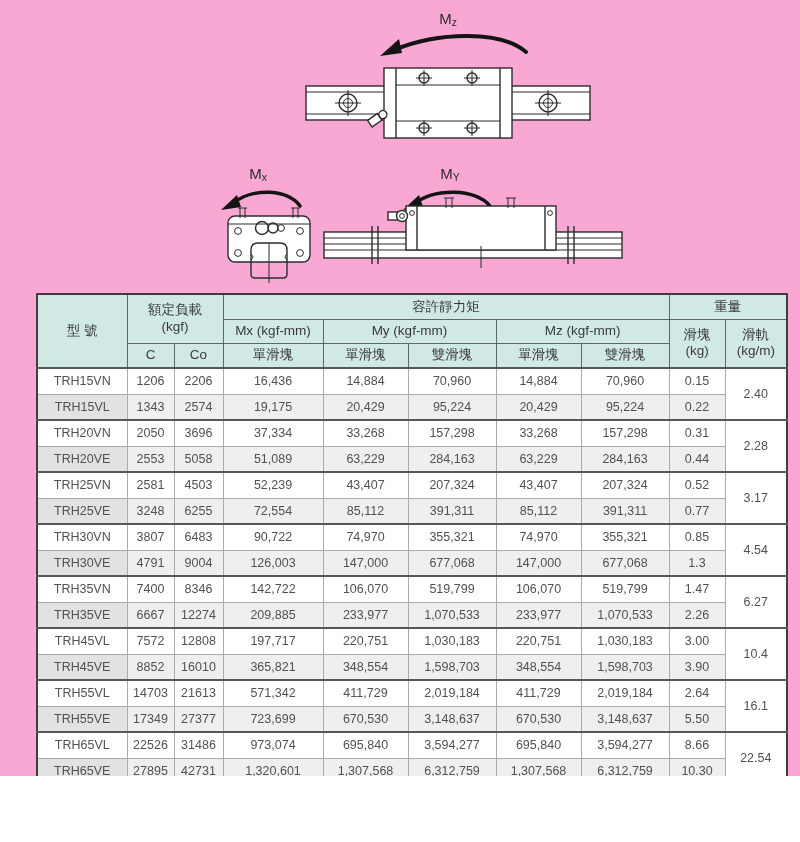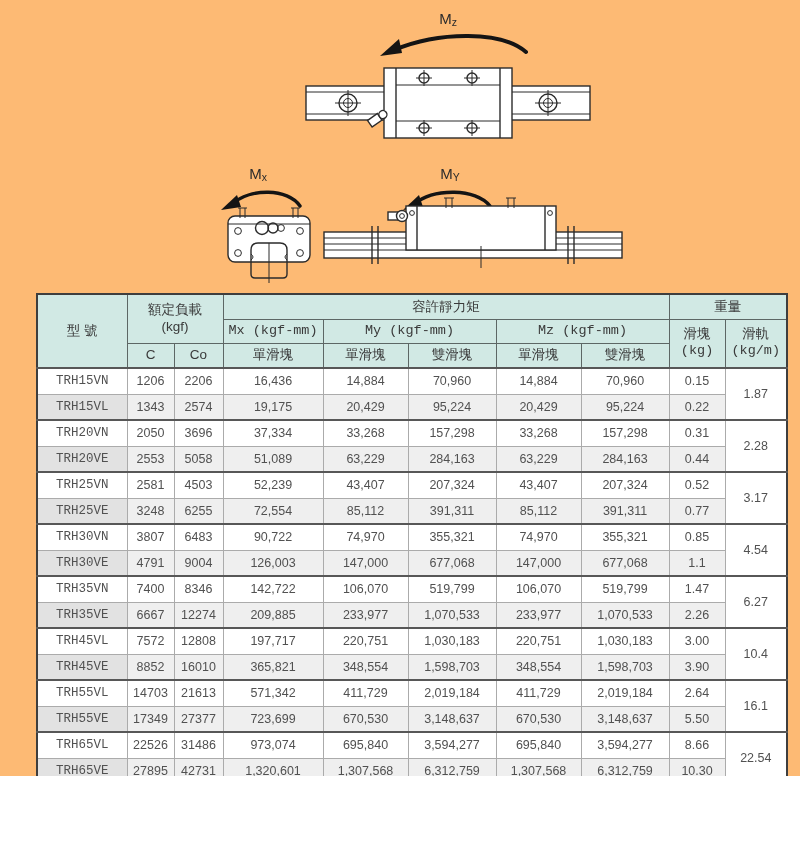--- a/index.html
+++ b/index.html
@@ -1,21 +1,21 @@
 <!DOCTYPE html>
 <html><head>
 <meta charset="utf-8">
 <style>
   * { margin:0; padding:0; box-sizing:border-box; }
   body {
     width:800px; height:842px; background:#ffffff;
     font-family:"Liberation Sans", sans-serif;
     -webkit-font-smoothing:antialiased;
   }
-  .page { position:relative; width:800px; height:776px; background:#fdba74; overflow:hidden; }
+  .page { position:relative; width:800px; height:776px; background:#f9a8d4; overflow:hidden; }
 
   
   .diagram { position:absolute; }
   .dstroke { stroke:#2b2b2b; fill:none; stroke-width:1.4; }
   .dfill   { stroke:#2b2b2b; fill:#ffffff; stroke-width:1.4; }
   .dthin   { stroke:#2b2b2b; fill:none; stroke-width:1; }
   .arrow   { stroke:#141414; fill:none; stroke-width:4; stroke-linecap:round; }
   .arrow-s { stroke:#141414; fill:none; stroke-width:3.4; stroke-linecap:round; }
   .ahead   { fill:#141414; stroke:none; }
   .dlabel  { font-family:"Liberation Sans", sans-serif; font-size:15px; fill:#2b2b2b; }
@@ -31,27 +31,27 @@
     background:#d1e9e4; border:1px solid #5d6765;
     font-weight:400; color:#3a3a3a; font-size:13.5px;
     line-height:1.22; padding:2px 1px; text-align:center;
   }
   table.spec td {
     background:#ffffff; border:1px solid #ababab;
     color:#515151; font-size:12.5px; height:26px;
     text-align:center; padding:0 1px; white-space:nowrap; overflow:hidden;
   }
   tr.row-even td { background:#efefef; }
-  td.model-cell { background:#e5e5e5; color:#3d3d3d; font-size:13px;font-family:Liberation Mono, monospace; }
+  td.model-cell { background:#e5e5e5; color:#3d3d3d; font-size:13px; }
   tr.row-even td.model-cell { background:#e2e2e2; }
   td.rail-cell { background:#f6f6f6; font-size:12.5px; }
   tr.group-start td { border-top:2px solid #575757; }
   td.sec-r, th.sec-r { border-right:2px solid #575757;margin-left:16px; }
   th.h1 { height:25px; }
-  th.h2 { height:24px;font-family:Liberation Mono, monospace; }
+  th.h2 { height:24px; }
   th.h3 { height:25px; }
 </style>
 </head>
 <body>
 
 <div class="page">
 
   <svg class="diagram" style="left:298px; top:6px;" width="300" height="142" viewBox="0 0 300 142">
     <text x="150" y="18" text-anchor="middle" class="dlabel"><tspan>M</tspan><tspan dy="2" class="dsub">z</tspan></text>
     <g>
@@ -236,21 +236,21 @@
         <tr class="row-odd group-start">
           <td class="model-cell">TRH15VN</td>
           <td>1206</td>
           <td>2206</td>
           <td>16,436</td>
           <td>14,884</td>
           <td>70,960</td>
           <td>14,884</td>
           <td class="sec-r">70,960</td>
           <td>0.15</td>
-          <td rowspan="2" class="rail-cell">1.87</td>
+          <td rowspan="2" class="rail-cell">2.40</td>
         </tr>
         <tr class="row-even">
           <td class="model-cell">TRH15VL</td>
           <td>1343</td>
           <td>2574</td>
           <td>19,175</td>
           <td>20,429</td>
           <td>95,224</td>
           <td>20,429</td>
           <td class="sec-r">95,224</td>
@@ -316,21 +316,21 @@
         </tr>
         <tr class="row-even">
           <td class="model-cell">TRH30VE</td>
           <td>4791</td>
           <td>9004</td>
           <td>126,003</td>
           <td>147,000</td>
           <td>677,068</td>
           <td>147,000</td>
           <td class="sec-r">677,068</td>
-          <td>1.1</td>
+          <td>1.3</td>
         </tr>
         <tr class="row-odd group-start">
           <td class="model-cell">TRH35VN</td>
           <td>7400</td>
           <td>8346</td>
           <td>142,722</td>
           <td>106,070</td>
           <td>519,799</td>
           <td>106,070</td>
           <td class="sec-r">519,799</td>

